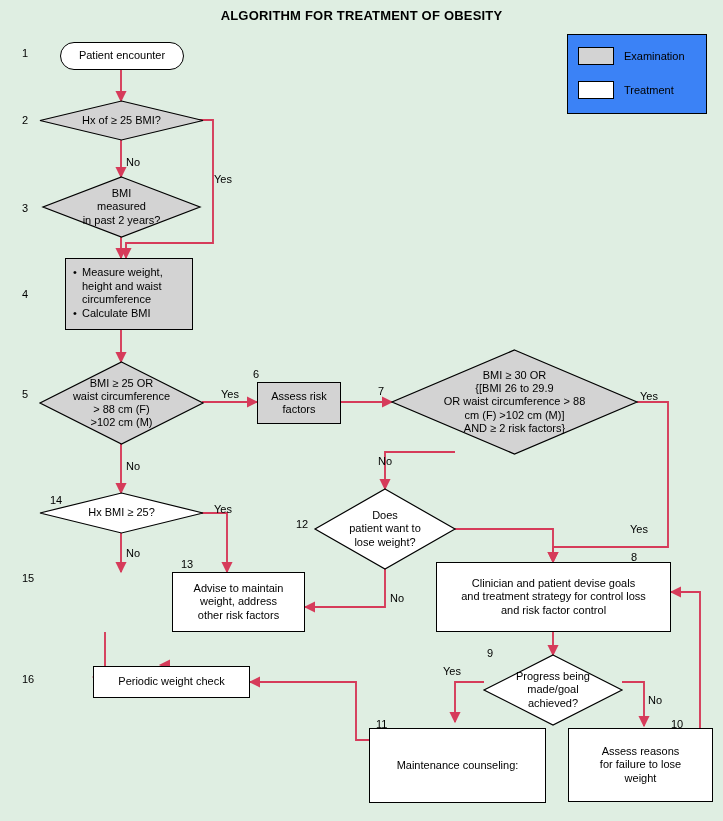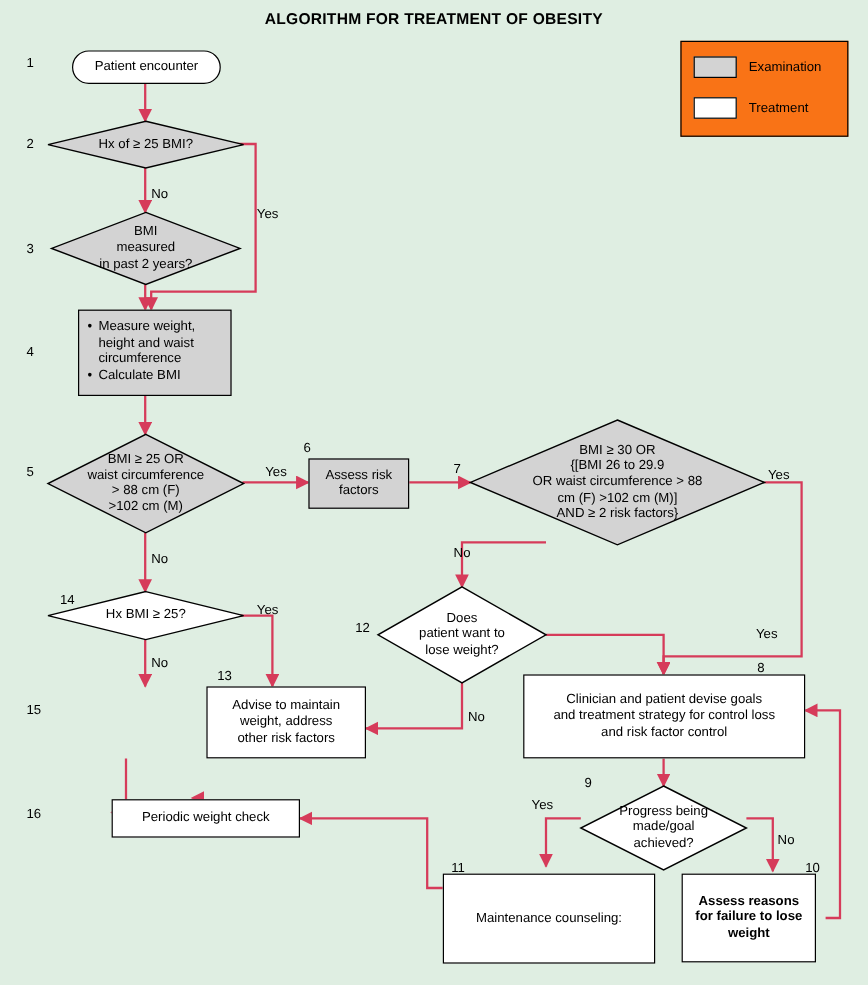--- a/index.html
+++ b/index.html
@@ -42,21 +42,21 @@
 
   .num{
     position:absolute;font-size:11px;color:#000;
   }
   .edge-label{
     position:absolute;font-size:11px;color:#000;background:transparent;
   }
 
   .legend{
     position:absolute;right:16px;top:34px;width:140px;height:80px;
-    border:1.2px solid #000;background:#f97316;
+    border:1.2px solid #000;background:#3b82f6;
     box-sizing:border-box;
   }
   .legend-row{
     position:absolute;left:10px;display:flex;align-items:center;gap:10px;
     font-size:11px;color:#000;
   }
   .swatch{width:36px;height:18px;border:1.2px solid #000;box-sizing:border-box;}
   .swatch.exam{background:#d3d3d3;}
   .swatch.treat{background:#fff;}
 
@@ -217,21 +217,21 @@
   <div class="num" style="left:50px;top:494px;">14</div>
   <div class="diamond-wrap" style="left:40px;top:493px;width:163px;height:40px;">
     <svg width="163" height="40">
       <polygon points="81.5,0 163,20 81.5,40 0,20" fill="#ffffff" stroke="#000" stroke-width="1.2"></polygon>
     </svg>
     <div class="diamond-label">Hx BMI ≥ 25?</div>
   </div>
   <div class="edge-label" style="left:214px;top:503px;">Yes</div>
   <div class="edge-label" style="left:126px;top:547px;">No</div>
 
-  <div class="num" style="left:22px;top:586px;">15</div>
+  <div class="num" style="left:22px;top:572px;">15</div>
 
   <div class="num" style="left:181px;top:558px;">13</div>
   <div class="node box" style="left:172px;top:572px;width:133px;height:60px;">
     <div>
       <span>Advise to maintain</span><br>
       <span>weight, address</span><br>
       <span>other risk factors</span>
     </div>
   </div>
 
@@ -264,21 +264,21 @@
   <div class="edge-label" style="left:648px;top:694px;">No</div>
 
   <div class="num" style="left:376px;top:718px;">11</div>
   <div class="node box left" style="left:369px;top:728px;width:177px;height:75px;">
     <div class="tl" style="width:100%;text-align:center;">
       <div>Maintenance counseling:</div>
     </div>
   </div>
 
   <div class="num" style="left:671px;top:718px;">10</div>
-  <div class="node box" style="left:568px;top:728px;width:112px;height:74px;font-weight:bold;">
+  <div class="node box" style="left:568px;top:728px;width:145px;height:74px;">
     <div>
       <span>Assess reasons</span><br>
       <span>for failure to lose</span><br>
       <span>weight</span>
     </div>
   </div>
 
   <div class="legend">
     <div class="legend-row" style="top:12px;">
       <span class="swatch exam"></span>

